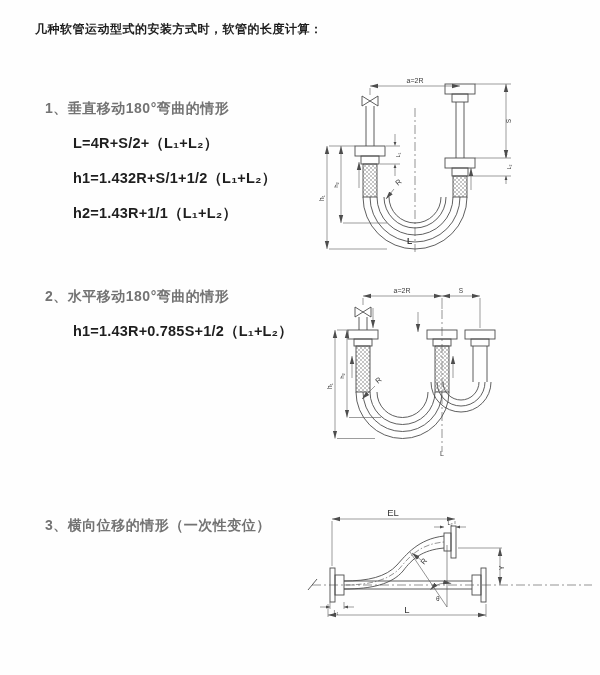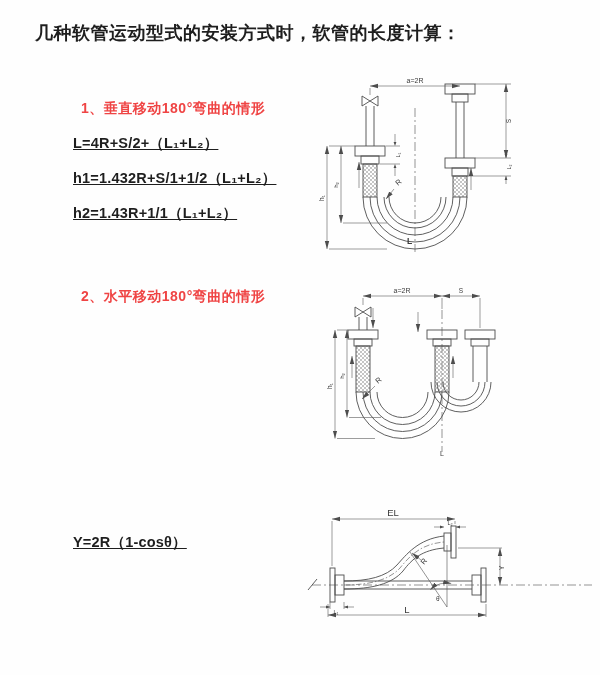--- a/index.html
+++ b/index.html
@@ -1,28 +1,28 @@
 <!DOCTYPE html>
 <html><head>
 <meta charset="utf-8">
 <style>
   html,body{margin:0;padding:0;background:#e8e8e8;}
   .page{
     position:relative;width:600px;height:675px;background:#fefefe;overflow:hidden;
     font-family:"Liberation Sans","DejaVu Sans",sans-serif;color:#222;
   }
   .doc-title{
-    position:absolute;left:35px;top:21px;font-size:18px;font-weight:600;
+    position:absolute;left:35px;top:21px;font-size:12px;font-weight:600;
     letter-spacing:.5px;color:#1e1e1e;white-space:nowrap;
   }
   .sec{position:absolute;left:45px;}
-  .sec-heading{font-size:14px;font-weight:600;letter-spacing:.5px;color:#ef4444;white-space:nowrap;margin-left:36px;}
+  .sec-heading{font-size:14px;font-weight:600;letter-spacing:.5px;color:#737373;white-space:nowrap;}
   .formula{
     font-size:14.5px;font-weight:600;letter-spacing:.2px;color:#1e1e1e;
-    margin-left:28px;margin-top:16px;white-space:nowrap;text-decoration:underline;
+    margin-left:28px;margin-top:16px;white-space:nowrap;
   }
   #sec1{top:100px;} #sec2{top:288px;} #sec3{top:517px;}
   svg.diagram{position:absolute;}
   #d1{left:315px;top:72px;} #d2{left:315px;top:282px;} #d3{left:300px;top:505px;}
   svg text{font-family:"Liberation Sans","DejaVu Sans",sans-serif;fill:#3a3a3a;}
 </style>
 </head>
 <body>
 
 <div class="page">
@@ -31,24 +31,25 @@
 
   <div class="sec" id="sec1">
     <div class="sec-heading">1、垂直移动180°弯曲的情形</div>
     <div class="formula">L=4R+S/2+（L₁+L₂）</div>
     <div class="formula">h1=1.432R+S/1+1/2（L₁+L₂）</div>
     <div class="formula">h2=1.43R+1/1（L₁+L₂）</div>
   </div>
 
   <div class="sec" id="sec2">
     <div class="sec-heading">2、水平移动180°弯曲的情形</div>
+    <div class="formula">h1=1.43R+0.785S+1/2（L₁+L₂）</div>
   </div>
 
   <div class="sec" id="sec3">
-    <div class="formula">Y=2R（1-cosθ）</div>
+    <div class="sec-heading">3、横向位移的情形（一次性变位）</div>
   </div>
 
   <svg id="d1" class="diagram" width="285" height="185" viewBox="0 0 285 185">
     <defs>
       <pattern id="hp1" width="4" height="4" patternUnits="userSpaceOnUse">
         <path d="M0,4 L4,0 M0,0 L4,4" stroke="#8a8a8a" stroke-width="0.5"></path>
       </pattern>
       <marker id="ar1" markerWidth="9" markerHeight="7" refX="8" refY="3" orient="auto-start-reverse" markerUnits="userSpaceOnUse">
         <path d="M0,0.8 L8,3 L0,5.2 Z" fill="#4d4d4d"></path>
       </marker>

